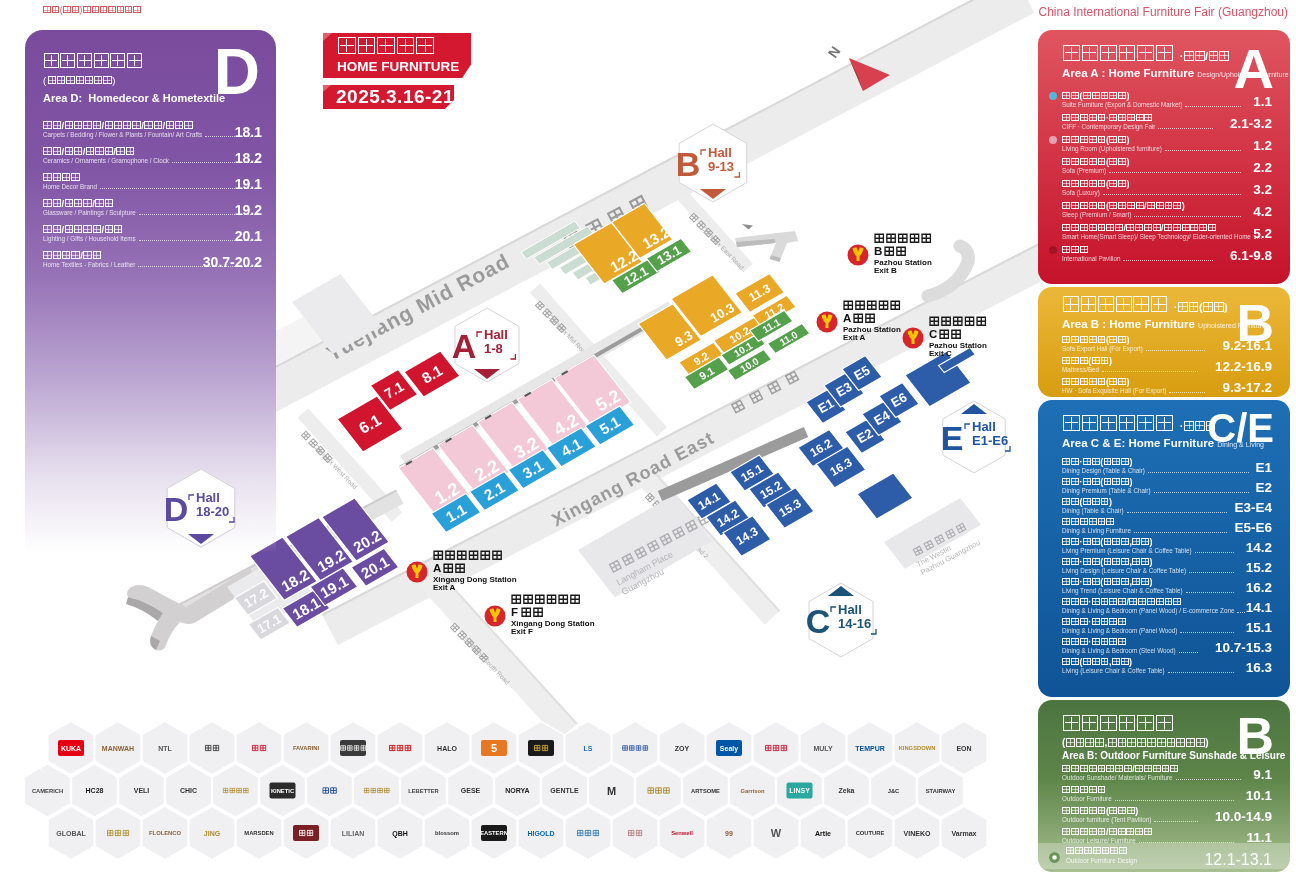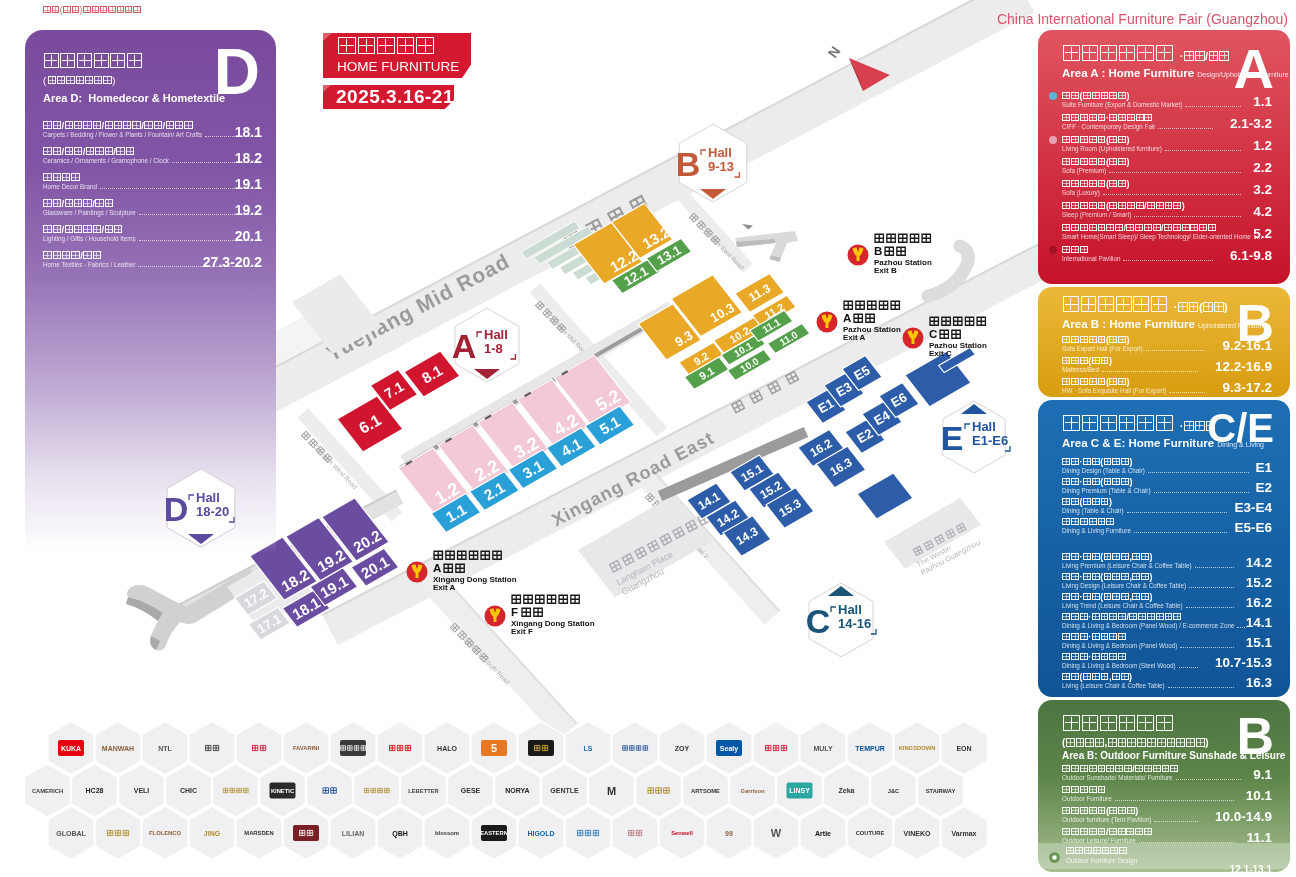--- a/index.html
+++ b/index.html
@@ -416,21 +416,21 @@
     <text x="511" y="623" font-size="8" font-weight="bold" fill="#111" dominant-baseline="central">Xingang Dong Station</text>
     <text x="511" y="631" font-size="8" font-weight="bold" fill="#111" dominant-baseline="central">Exit F</text>
 
 <text x="834" y="52" font-size="14" font-weight="bold" fill="#777" transform="rotate(-55 834 52)" text-anchor="middle" dominant-baseline="central">N</text>
 <path d="M849 58 L890 75 L863 91 Z" fill="#d8404f"></path>
 <path d="M849 58 L863 91 L858 75 Z" fill="#a8453f"></path>
 </svg>
 
 <div class="abs" style="left:43px;top:5px;font-size:8.5px;color:#d05a60;letter-spacing:.5px"><i class="cn"></i><i class="cn"></i>(<i class="cn"></i><i class="cn"></i>)<i class="cn"></i><i class="cn"></i><i class="cn"></i><i class="cn"></i><i class="cn"></i><i class="cn"></i><i class="cn"></i></div>
 
-<div class="abs" style="right:8px;top:11px;font-size:14px;color:#d9536a">China International Furniture Fair (Guangzhou)</div>
+<div class="abs" style="right:8px;top:5px;font-size:12px;color:#d9536a">China International Furniture Fair (Guangzhou)</div>
 
 <div class="abs" style="left:25px;top:30px;width:251px;height:545px;border-radius:18px;color:#fff;
 background:linear-gradient(180deg,#7a4b9d 0%,#8155a5 25%,#9672b6 45%,#bda9d3 65%,#e7e0ee 82%,rgba(255,255,255,0) 96%)">
  <div style="padding:22px 0 0 18px">
   <div style="font-size:17px;font-weight:bold;letter-spacing:2px"><i class="cn"></i><i class="cn"></i><i class="cn"></i><i class="cn"></i><i class="cn"></i><i class="cn"></i></div>
   <div style="font-size:9.5px;margin-top:3px;letter-spacing:1px">(<i class="cn"></i><i class="cn"></i><i class="cn"></i><i class="cn"></i><i class="cn"></i><i class="cn"></i><i class="cn"></i>)</div>
   <div style="font-size:11px;margin-top:6px;font-weight:bold">Area D:&nbsp; Homedecor &amp; Hometextile</div>
  </div>
  <div style="position:absolute;right:16px;top:14px;font-size:64px;font-weight:bold;line-height:56px">D</div>
  <div style="padding:17px 14px 0 18px">
@@ -473,30 +473,30 @@
           <span class="fl"></span>
         </div>
         <div class="rnum" style="font-size:14px">20.1</div>
       </div>
       <div class="row" style="margin-bottom:9px">
         <div class="rcn" style="font-size:9.5px"><i class="cn"></i><i class="cn"></i><i class="cn"></i><i class="cn"></i>/<i class="cn"></i><i class="cn"></i></div>
         <div class="ren">
           <span>Home Textiles - Fabrics / Leather</span>
           <span class="fl"></span>
         </div>
-        <div class="rnum" style="font-size:14px">27.3-20.2</div>
+        <div class="rnum" style="font-size:14px">30.7-20.2</div>
       </div>
     </div>
 </div>
 
 <div class="abs" style="left:323px;top:33px;width:148px;height:45px;background:#d31830;color:#fff;
 clip-path:polygon(0 0,100% 0,100% 70%,94% 100%,0 100%)">
  <div style="position:absolute;left:0;top:0;border-style:solid;border-width:8px 9px 0 0;border-color:#e2606c transparent transparent transparent"></div>
  <div style="margin:2px 0 0 14px;font-size:20px;font-weight:bold;letter-spacing:1px;white-space:nowrap"><i class="cn"></i><i class="cn"></i><i class="cn"></i><i class="cn"></i><i class="cn"></i></div>
- <div style="margin:1px 0 0 14px;font-size:13.5px;font-weight:normal;white-space:nowrap">HOME FURNITURE</div>
+ <div style="margin:1px 0 0 14px;font-size:13.5px;font-weight:bold;white-space:nowrap">HOME FURNITURE</div>
 </div>
 
 <div class="abs" style="left:323px;top:85px;width:131px;height:24px;background:#d31830;color:#fff;
 clip-path:polygon(0 0,100% 0,100% 62%,93% 100%,0 100%)">
  <div style="position:absolute;left:0;top:0;border-style:solid;border-width:7px 8px 0 0;border-color:#e2606c transparent transparent transparent"></div>
  <div style="margin:1px 0 0 13px;font-size:19px;font-weight:bold;letter-spacing:.5px;white-space:nowrap">2025.3.16-21</div>
 </div>
 
 <div class="panel" style="top:30px;height:254px;background:linear-gradient(180deg,#df5560,#c5122b)">
     <div class="phead">
@@ -633,21 +633,21 @@
         <div class="rnum">E2</div>
       </div>
       <div class="row" style="margin-bottom:3px">
         <div class="rcn"><i class="cn"></i><i class="cn"></i>(<i class="cn"></i><i class="cn"></i><i class="cn"></i>)</div>
         <div class="ren" style="margin-right:42px">
           <span>Dining (Table &amp; Chair)</span>
           <span class="fl"></span>
         </div>
         <div class="rnum">E3-E4</div>
       </div>
-      <div class="row" style="margin-bottom:18px">
+      <div class="row" style="margin-bottom:3px">
         <div class="rcn"><i class="cn"></i><i class="cn"></i><i class="cn"></i><i class="cn"></i><i class="cn"></i><i class="cn"></i></div>
         <div class="ren" style="margin-right:42px">
           <span>Dining &amp; Living Furniture</span>
           <span class="fl"></span>
         </div>
         <div class="rnum">E5-E6</div>
       </div>
       <div class="row" style="margin-bottom:3px">
         <div class="rcn"><i class="cn"></i><i class="cn"></i>·<i class="cn"></i><i class="cn"></i>(<i class="cn"></i><i class="cn"></i><i class="cn"></i>,<i class="cn"></i><i class="cn"></i>)</div>
         <div class="ren" style="margin-right:35px">
@@ -745,21 +745,21 @@
           <span>Outdoor Leisure/ Furniture</span>
           <span class="fl"></span>
         </div>
         <div class="rnum">11.1</div>
       </div>
     </div>
     <div style="position:absolute;left:0;right:0;bottom:3px;height:26px;background:rgba(255,255,255,.28)">
       <div style="position:absolute;left:11px;top:9px;width:11px;height:11px;border-radius:50%;background:#fff;box-shadow:inset 0 0 0 3.2px #6a9458"></div>
       <div style="position:absolute;left:28px;top:3px;font-size:9px;font-weight:bold"><i class="cn"></i><i class="cn"></i><i class="cn"></i><i class="cn"></i><i class="cn"></i><i class="cn"></i><i class="cn"></i></div>
       <div style="position:absolute;left:28px;top:14px;font-size:6.3px;opacity:.85">Outdoor Furniture Design</div>
-      <div style="position:absolute;right:18px;top:21px;font-size:10px;font-weight:bold">12.1-13.1</div>
+      <div style="position:absolute;right:18px;top:8px;font-size:16px;font-weight:normal">12.1-13.1</div>
     </div>
   </div>
 <svg class="abs" style="left:0;top:0" width="1296" height="877" viewBox="0 0 1296 877" font-family="Liberation Sans,sans-serif">
 <defs>
       <symbol id="hz2" viewBox="0 0 10 10">
         <path d="M1 1.2h8v7.6h-8zM1 5h8M5 1.2v7.6" fill="none" stroke="currentColor" stroke-width="1.3"></path>
       </symbol>
     </defs>
 
 <path d="M201.0 547.0 L167.2 527.5 L167.2 488.5 L201.0 469.0 L234.8 488.5 L234.8 527.5 Z" fill="#fff" stroke="#d8d2da" stroke-width="1"></path>

